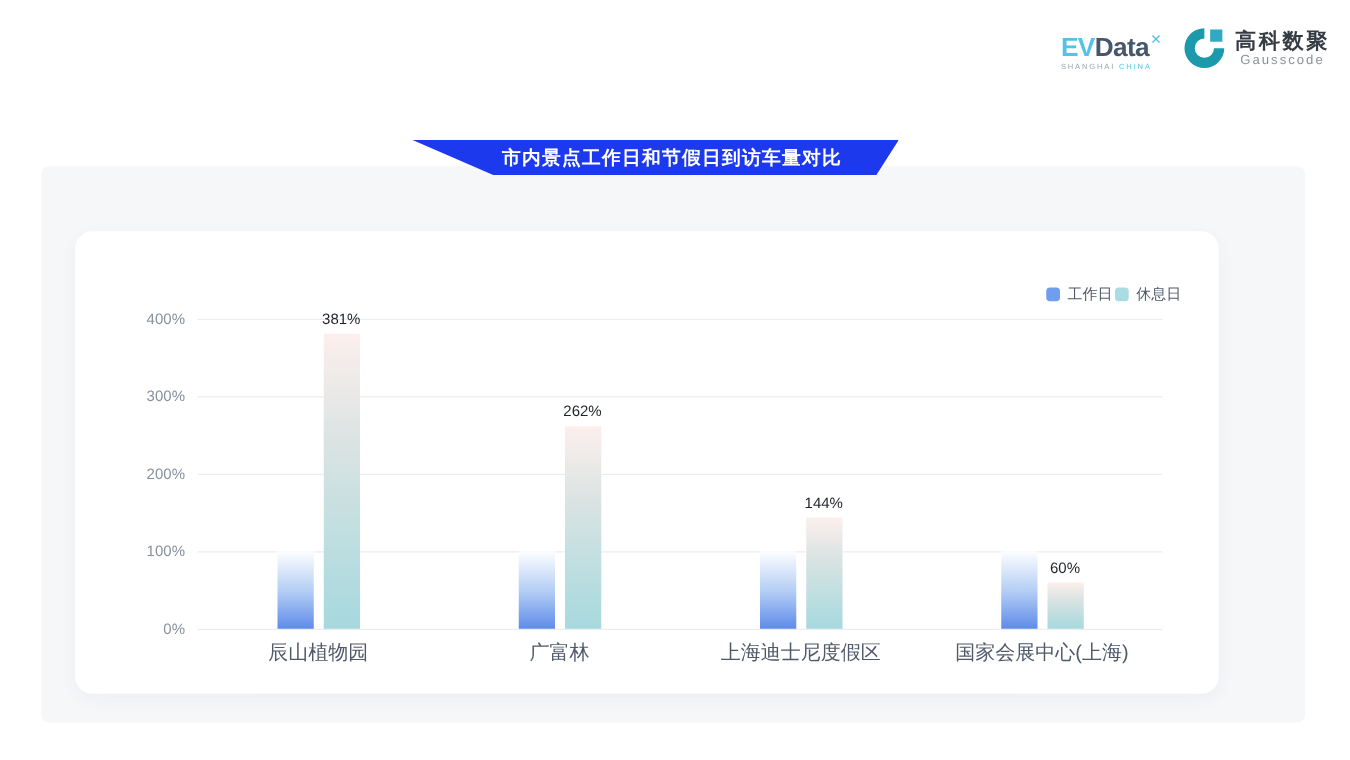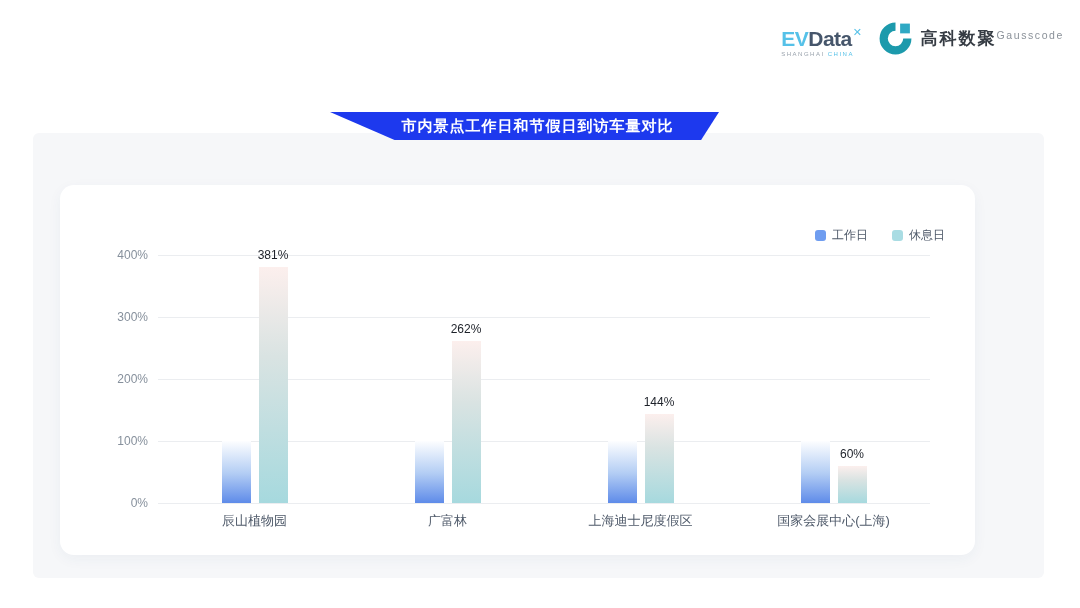--- a/index.html
+++ b/index.html
@@ -12,60 +12,60 @@
   .evdata { display: flex; flex-direction: column; align-items: flex-start; }
   .evdata-main { font-weight: bold; font-size: 21px; letter-spacing: -0.5px; line-height: 22px; }
   .evdata-ev { color: #56c1e8; }
   .evdata-data { color: #46566b; }
   .evdata-sup { color: #56c1e8; font-size: 11px; vertical-align: 10px; margin-left: 1px; }
   .evdata-sub { font-size: 6px; letter-spacing: 1.5px; margin-top: 1px; }
   .evdata-sub .sh { color: #9aa3ad; }
   .evdata-sub .cn { color: #56c1e8; }
   .gausscode { display: flex; align-items: center; gap: 6px; }
   .gc-icon { width: 37px; height: 37px; }
-  .gc-text { display: flex; flex-direction: row; }
+  .gc-text { display: flex; flex-direction: column; align-items: center; }
   .gc-cn { font-size: 17px; font-weight: bold; color: #363c44; letter-spacing: 2px; line-height: 19px; }
   .gc-en { font-size: 10.5px; color: #8a9199; letter-spacing: 1.6px; line-height: 12px; }
 
   
   .banner { position: absolute; left: 330px; top: 112px; width: 389px; height: 28px;
     background: #1d39ee; z-index: 3;
     clip-path: polygon(0 0, 100% 0, 95.4% 100%, 16.6% 100%);
     display: flex; align-items: center; justify-content: center; }
   .banner-text { color: #ffffff; font-size: 15px; font-weight: bold; letter-spacing: 1px;
     padding-left: 26px; }
 
   
   .panel { position: absolute; left: 33px; top: 133px; width: 1011px; height: 445px;
     background: #f6f7f9; border-radius: 6px; }
   .card { position: absolute; left: 60px; top: 185px; width: 915px; height: 370px;
     background: #ffffff; border-radius: 14px; box-shadow: 0 4px 14px rgba(40,70,110,0.05); }
 
   
-  .legend { position: absolute; top: 42px; right: 30px; display: flex; gap: 24px; align-items: center; }
+  .legend { position: absolute; top: 42px; right: 30px; display: flex; gap: 2px; align-items: center; }
   .legend-item { display: flex; align-items: center; gap: 6px; cursor: pointer; }
   .legend-marker { width: 11px; height: 11px; border-radius: 3px; }
   .legend-label { font-size: 12px; color: #4e5969; }
 
   
   .plot { position: absolute; left: 98px; top: 70px; width: 772px; height: 248px; }
   .gridline { position: absolute; left: 0; right: 0; height: 1px; background: #ebedf0; }
   .y-label { position: absolute; width: 58px; text-align: right; font-size: 12px; color: #86909c;
     left: -68px; }
   .groups { position: absolute; left: 0; top: 0; width: 100%; height: 100%; display: flex; }
   .group { flex: 1; position: relative; display: flex; align-items: flex-end;
     justify-content: center; gap: 8px; height: 100%; }
   .bar-wrap { position: relative; width: 29px; }
   .bar { width: 29px; }
   .bar.workday { background: linear-gradient(to bottom, #fdfeff 0%, #b3cdf4 52%, #5e8be9 100%); }
   .bar.restday { background: linear-gradient(to bottom, #fcefed 0%, #d9e3e2 38%, #a6d9de 100%); }
   .value-label { position: absolute; top: -19px; left: 50%; transform: translateX(-50%);
     font-size: 12px; color: #1d2129; white-space: nowrap; }
   .category-label { position: absolute; top: calc(100% + 9px); left: 50%; transform: translateX(-50%);
-    font-size: 13px; color: #4e5969; white-space: nowrap; }
+    font-size: 16px; color: #4e5969; white-space: nowrap; }
 </style>
 </head>
 <body>
 
 <div class="stage">
 
   <div class="logos">
     <div class="evdata">
       <div class="evdata-main"><span class="evdata-ev">EV</span><span class="evdata-data">Data</span><span class="evdata-sup">✕</span></div>
       <div class="evdata-sub"><span class="sh">SHANGHAI</span> <span class="cn">CHINA</span></div>

